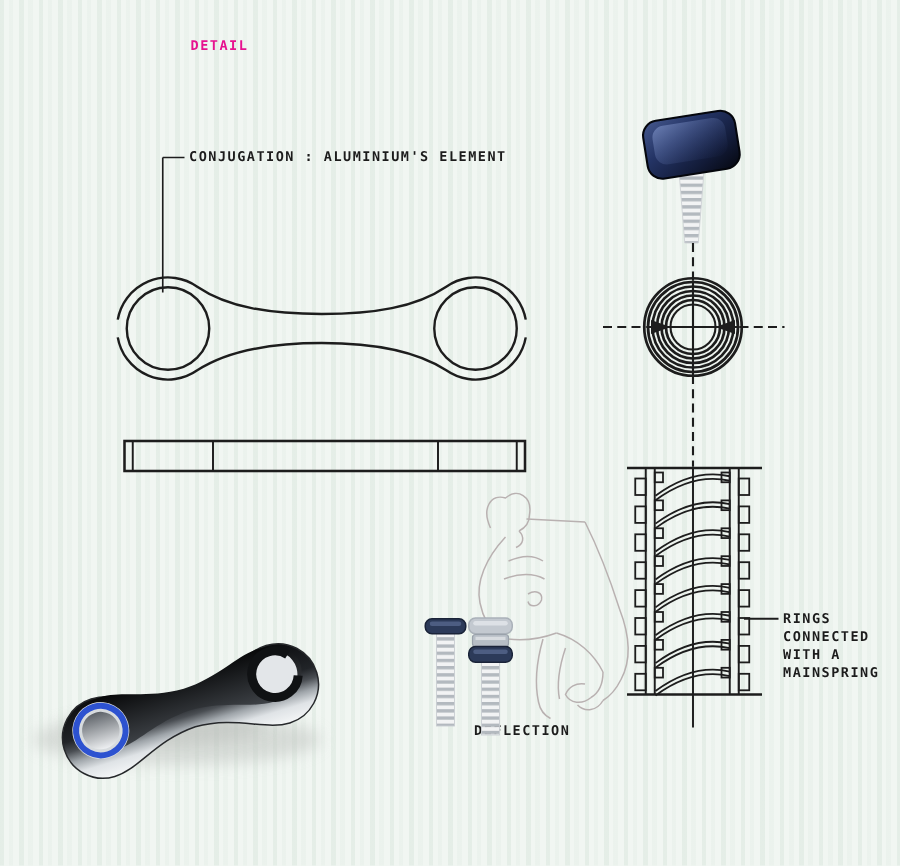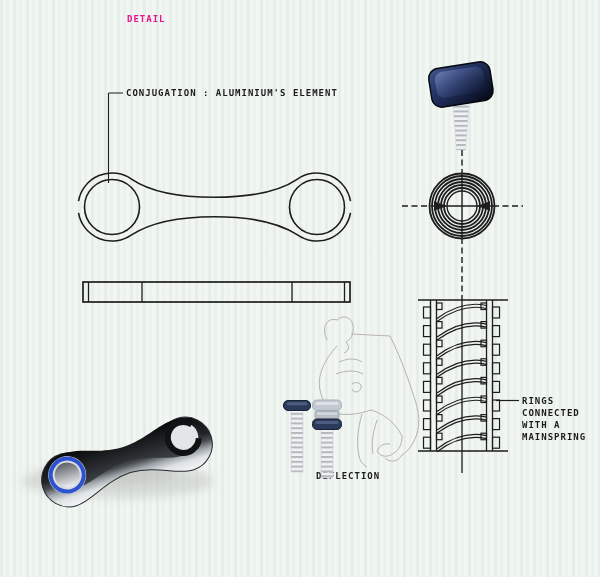--- a/index.html
+++ b/index.html
@@ -4,21 +4,21 @@
 <style>
   html,body{margin:0;padding:0;}
   body{
     width:600px;height:577px;overflow:hidden;position:relative;
     background:#f1f6f2;
     background-image:repeating-linear-gradient(90deg,
       rgba(214,228,218,.45) 0 3px, rgba(255,255,255,0) 3px 6px,
       rgba(226,236,229,.38) 6px 9px, rgba(255,255,255,0) 9px 13px);
     font-family:"DejaVu Sans Mono", monospace;
   }
-  .board{position:absolute;inset:0;}
+  .board{position:absolute;inset:0;margin-top:12px;}
   .label{
     position:absolute;color:#1c1c1c;font-size:9px;font-weight:700;
     letter-spacing:1px;white-space:nowrap;line-height:12px;
   }
   .title{color:#e6128f;}
   #lbl-title{left:127px;top:13px;}
   #lbl-conj{left:126px;top:87px;}
   #lbl-rings{left:522px;top:395px;}
   #lbl-defl{left:316px;top:470px;}
   svg{position:absolute;left:0;top:0;}

